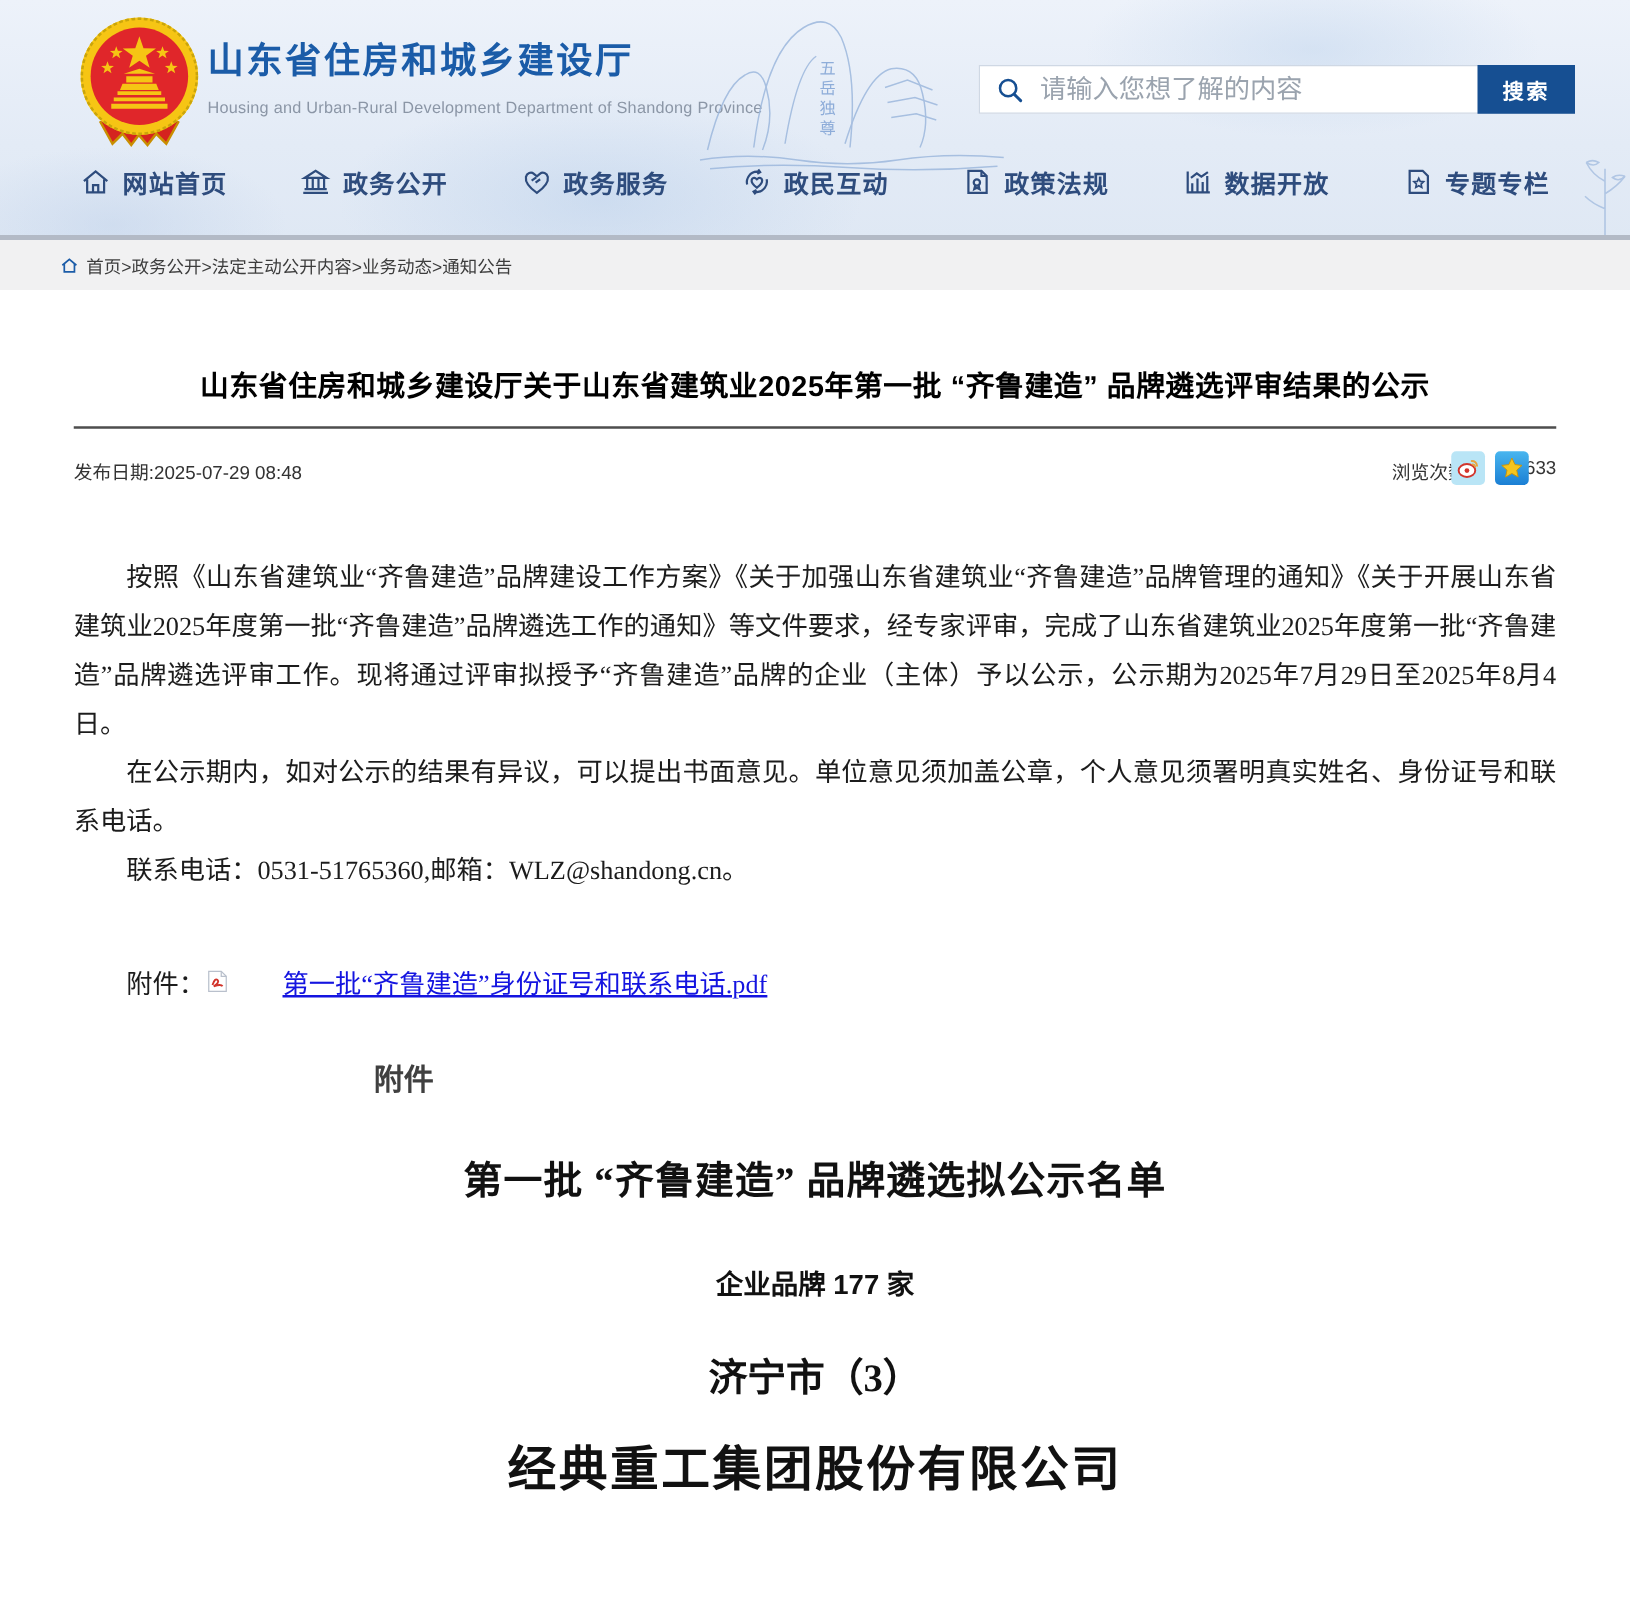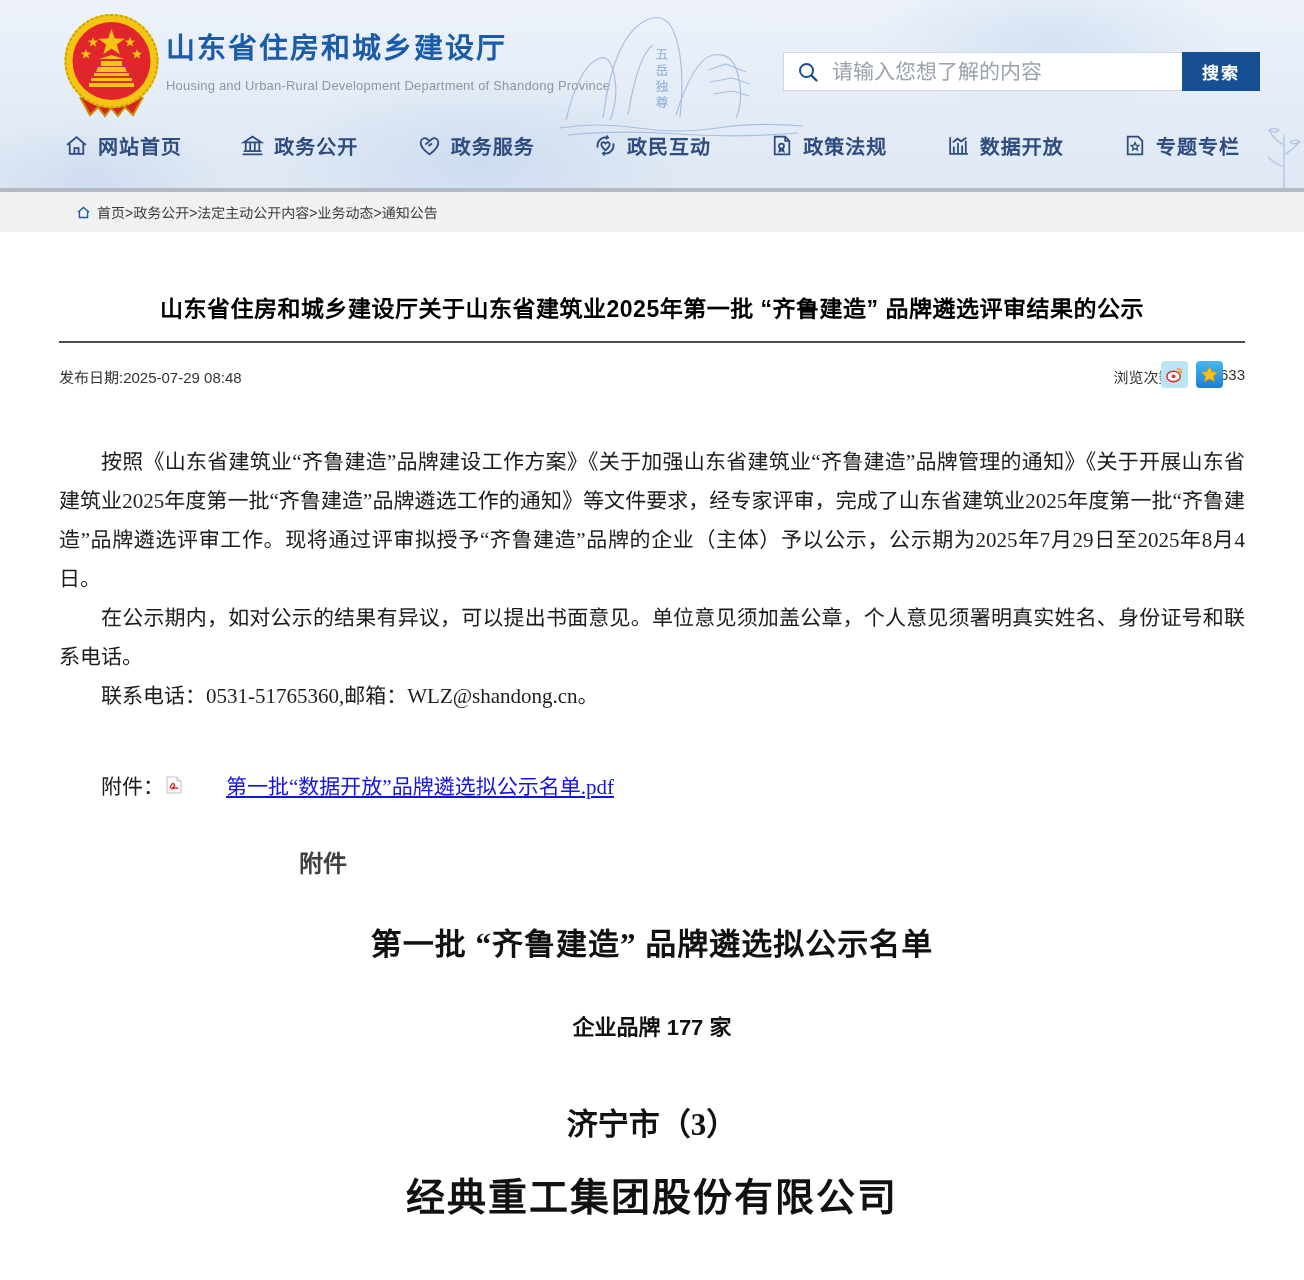--- a/index.html
+++ b/index.html
@@ -30,21 +30,21 @@
   .search-btn { width:78px; height:39px; margin:-1px -1px -1px 0; background:#164f92; color:#ffffff; font-size:17px; font-weight:bold; border:none; cursor:pointer; letter-spacing:2px; }
 
   
   .nav { position:absolute; left:0; top:120px; width:1304px; height:51px; display:flex; align-items:center; justify-content:space-between; padding:0 64px; }
   .nav-item { display:flex; align-items:center; gap:9px; cursor:pointer; }
   .nav-item svg { width:25px; height:25px; }
   .nav-label { font-size:20px; font-weight:bold; color:#2e4c7d; letter-spacing:1px; }
   .nav-divider { position:absolute; left:0; top:188px; width:1304px; height:4px; background:#b3bac6; }
 
   
-  .breadcrumb-bar { position:absolute; left:0; top:192px; width:1304px; height:40px; background:#f1f1f2; display:flex; align-items:center; padding:0 76px; }
+  .breadcrumb-bar { position:absolute; left:0; top:192px; width:1304px; height:40px; background:#f1f1f2; display:flex; align-items:center; padding:0 48px; }
   .breadcrumb { display:flex; align-items:center; gap:6px; font-size:14px; color:#3c3c3c; }
 
   
   .content { position:absolute; left:0; top:232px; width:1304px; padding:12px 59px; }
   .article-title { margin-top:46px; text-align:center; font-size:23px; font-weight:bold; color:#000; letter-spacing:.5px; }
   .title-rule { margin-top:17px; border:none; border-top:2px solid #4e4e4e; }
   .meta-row { position:relative; margin-top:18px; height:30px; display:flex; align-items:center; justify-content:space-between; gap:38px; font-size:15px; color:#333; }
   .meta-views { display:flex; gap:34px; }
   .share-icons { position:absolute; right:22px; top:0; display:flex; gap:8px; }
   .share-icons .sicon { width:27px; height:27px; border-radius:4px; display:flex; align-items:center; justify-content:center; cursor:pointer; }
@@ -57,21 +57,21 @@
   .attach-row { margin-top:54px; font-family:"Liberation Serif", serif; font-size:21px; color:#1c1c1c; text-indent:2em; display:flex; align-items:center; }
   .attach-label { text-indent:0; margin-left:42px; }
   .pdf-icon { width:16px; height:18px; margin:0 2px 0 2px; }
   .attach-link { color:#1414e0; text-decoration:underline; cursor:pointer; }
 
   
   .doc { font-family:"Liberation Serif", serif; color:#111; }
   .doc-annex { margin-top:44px; margin-left:240px; font-family:"Liberation Sans", sans-serif; font-size:24px; font-weight:bold; color:#404040; }
   .doc-title { margin-top:40px; text-align:center; font-size:31px; font-weight:bold; letter-spacing:1px; }
   .doc-count { margin-top:45px; text-align:center; font-family:Liberation Sans, sans-serif; font-size:22px; font-weight:600; }
-  .doc-city { margin-top:58px; text-align:center; font-size:31px; font-weight:bold; }
+  .doc-city { margin-top:36px; text-align:center; font-size:31px; font-weight:bold; }
   .doc-company { margin-top:22px; text-align:center; font-size:39px; font-weight:bold; letter-spacing:2px; }
 </style>
 </head>
 <body>
 
 <div class="top-area">
 
   <div class="header">
 
     <svg class="emblem" viewBox="0 0 103 107">
@@ -235,21 +235,21 @@
     <p class="contact-line">联系电话：0531-51765360,邮箱：WLZ@shandong.cn。</p>
   </div>
 
   <div class="attach-row">
     <span class="attach-label">附件：</span>
     <svg class="pdf-icon" viewBox="0 0 16 18">
         <path d="M1 1 H11 L15 5 V17 H1 Z" fill="#fff" stroke="#b9c0cc" stroke-width="1"></path>
         <path d="M11 1 V5 H15" fill="none" stroke="#b9c0cc" stroke-width="1"></path>
         <path d="M4 12 q2 -6 4 -4 q2 2 -3 5 q6 -2 7 0" fill="none" stroke="#d2352c" stroke-width="1.5"></path>
       </svg>
-    <a class="attach-link">第一批“数据开放”品牌遴选拟公示名单.pdf</a>
+    <a class="attach-link">第一批“齐鲁建造”身份证号和联系电话.pdf</a>
   </div>
 
   <div class="doc">
     <div class="doc-annex">附件</div>
     <div class="doc-title">第一批 “齐鲁建造” 品牌遴选拟公示名单</div>
     <div class="doc-count">企业品牌 177 家</div>
     <div class="doc-city">济宁市（3）</div>
     <div class="doc-company">经典重工集团股份有限公司</div>
 
   </div>

